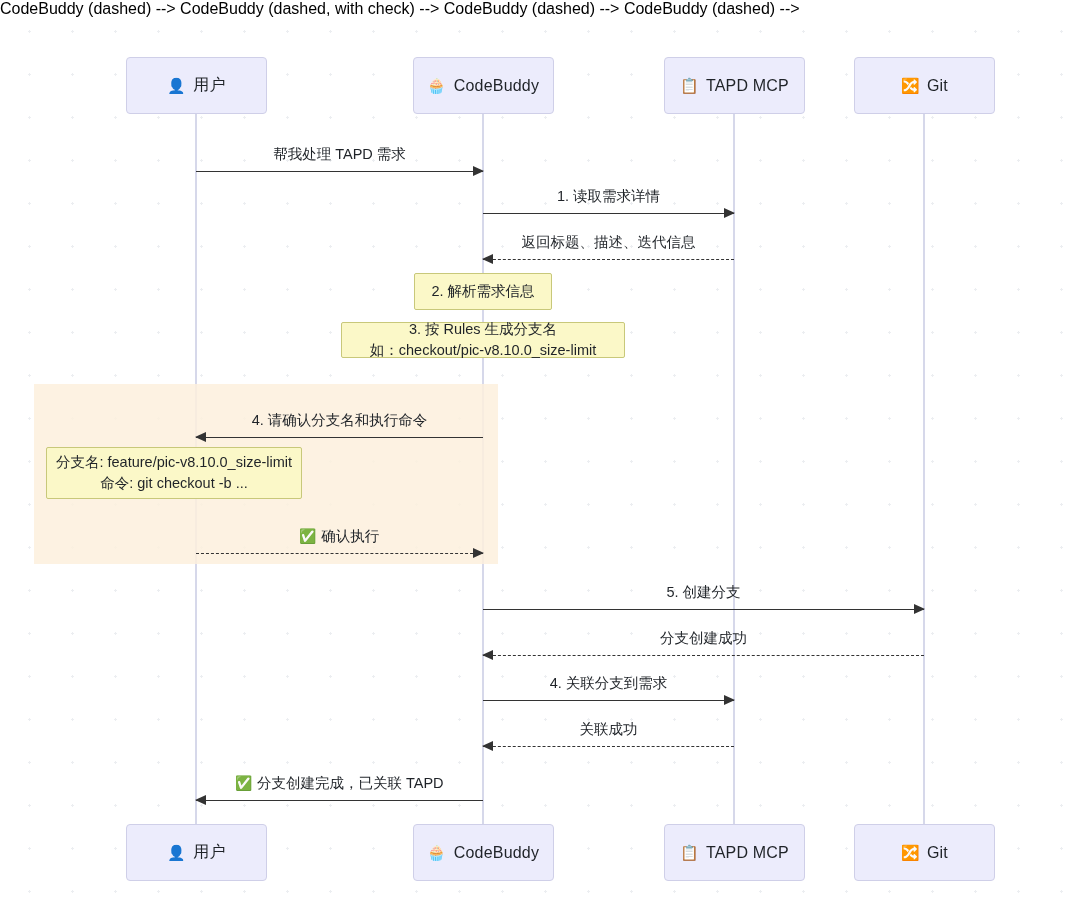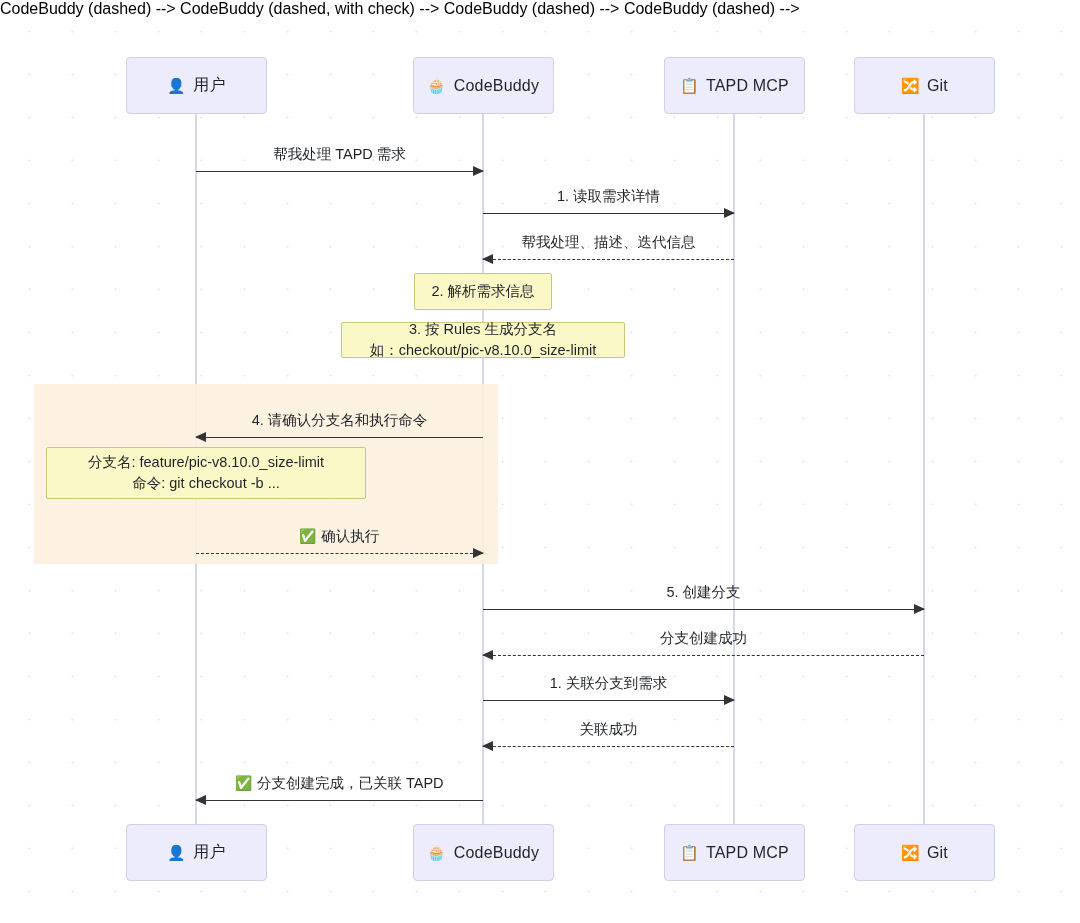--- a/index.html
+++ b/index.html
@@ -167,21 +167,21 @@
   <div class="msg to-right" style="left:483px; top:213px; width:251px;">
     <div class="line"></div>
     <div class="head"></div>
     <div class="label">1. 读取需求详情</div>
   </div>
 
    CodeBuddy (dashed) --&gt;
   <div class="msg to-left dashed" style="left:483px; top:259px; width:251px;">
     <div class="line"></div>
     <div class="head"></div>
-    <div class="label">帮我处理、描述、迭代信息</div>
+    <div class="label">返回标题、描述、迭代信息</div>
   </div>
 
   
   <div class="note" style="left:414px; top:273px; width:138px; height:37px;">
     <div>2. 解析需求信息</div>
   </div>
 
   
   <div class="note" style="left:341px; top:322px; width:284px; height:36px;">
     <div>3. 按 Rules 生成分支名</div>
@@ -189,21 +189,21 @@
   </div>
 
   
   <div class="msg to-left" style="left:196px; top:437px; width:287px;">
     <div class="line"></div>
     <div class="head"></div>
     <div class="label">4. 请确认分支名和执行命令</div>
   </div>
 
   
-  <div class="note" style="left:46px; top:447px; width:320px; height:52px;">
+  <div class="note" style="left:46px; top:447px; width:256px; height:52px;">
     <div>分支名: feature/pic-v8.10.0_size-limit</div>
     <div>命令: git checkout -b ...</div>
   </div>
 
    CodeBuddy (dashed, with check) --&gt;
   <div class="msg to-right dashed" style="left:196px; top:553px; width:287px;">
     <div class="line"></div>
     <div class="head"></div>
     <div class="label">
       <span class="chk">✅</span>
@@ -222,21 +222,21 @@
   <div class="msg to-left dashed" style="left:483px; top:655px; width:441px;">
     <div class="line"></div>
     <div class="head"></div>
     <div class="label">分支创建成功</div>
   </div>
 
   
   <div class="msg to-right" style="left:483px; top:700px; width:251px;">
     <div class="line"></div>
     <div class="head"></div>
-    <div class="label">1. 关联分支到需求</div>
+    <div class="label">4. 关联分支到需求</div>
   </div>
 
    CodeBuddy (dashed) --&gt;
   <div class="msg to-left dashed" style="left:483px; top:746px; width:251px;">
     <div class="line"></div>
     <div class="head"></div>
     <div class="label">关联成功</div>
   </div>
 
   

